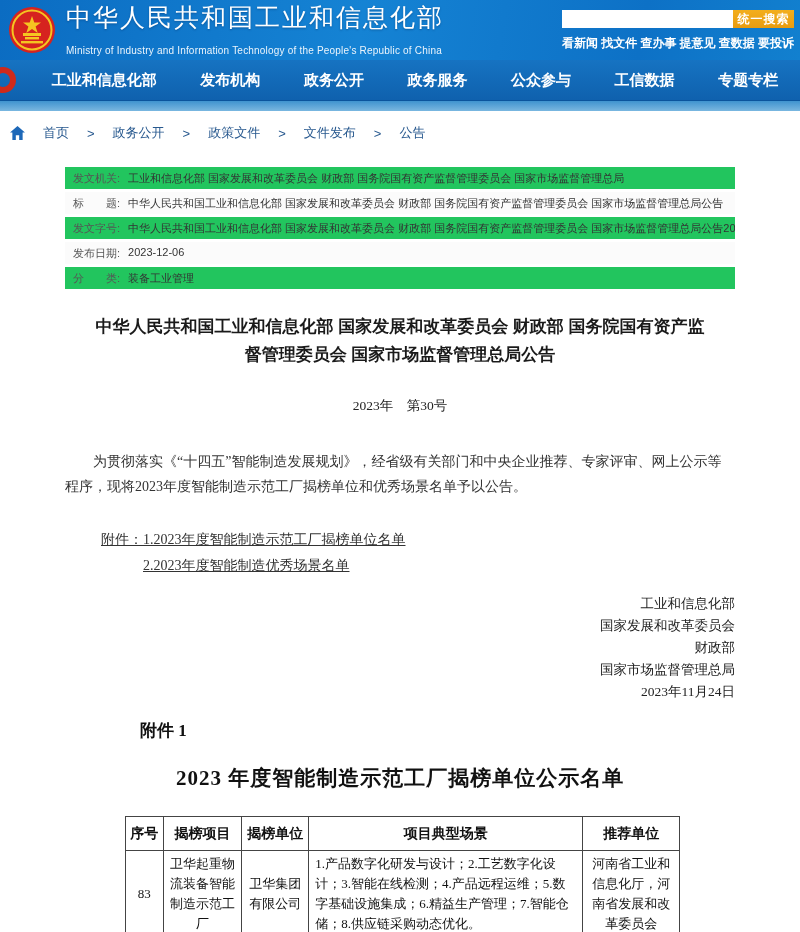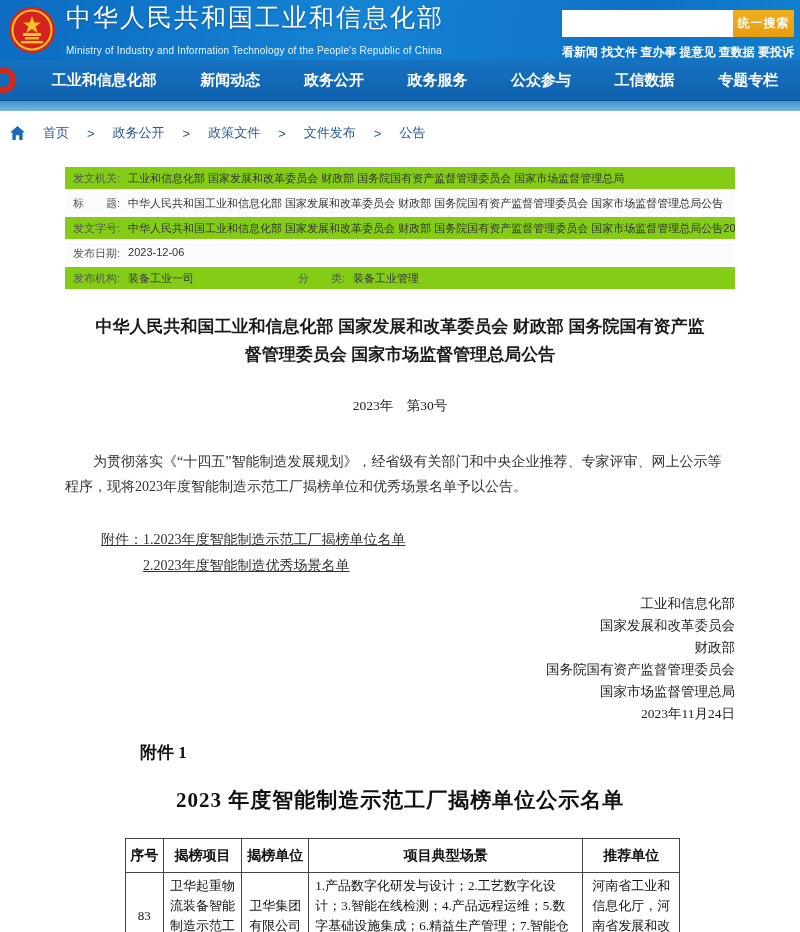--- a/index.html
+++ b/index.html
@@ -11,21 +11,21 @@
   
   .top-header{
     height:60px; background:linear-gradient(100deg,#0b6cc2 0%,#1583d4 45%,#0d71c6 80%,#1280cf 100%);
     display:flex; align-items:center; padding:0 8px; position:relative;
   }
   .brand{ display:flex; align-items:center; gap:10px; cursor:pointer; }
   .emblem{ width:48px; height:48px; flex:0 0 48px; }
   .brand-text .cn{ color:#fff; font-size:25px; font-weight:normal; letter-spacing:2px; line-height:1.1; text-shadow:0 1px 2px rgba(0,40,90,.4);}
   .brand-text .en{ color:#eaf4fc; font-size:10px; margin-top:14px; letter-spacing:.2px; }
   .search-zone{ position:absolute; right:6px; top:10px; width:232px; }
-  .search-row{ display:flex; height:27px; }
+  .search-row{ display:flex; height:18px; }
   .search-row input{
     flex:1; border:none; outline:none; background:#fff; padding:0 8px; font-size:12px;
   }
   .search-btn{
     width:64px; border:none; background:linear-gradient(180deg,#f3ae1c,#e89c10);
     color:#fff; font-size:12px; font-weight:bold; cursor:pointer; letter-spacing:1px;
   }
   .quick-links{ display:flex; justify-content:space-between; margin-top:7px; }
   .quick-links a{ color:#fff; font-size:12px; font-weight:bold; text-decoration:none; cursor:pointer; }
   
@@ -44,21 +44,21 @@
   
   .breadcrumb{ display:flex; align-items:center; gap:18px; padding:13px 10px 9px 10px; }
   .breadcrumb .home{ width:15px; height:14px; }
   .breadcrumb span{ color:#28598f; font-size:13px; }
   .breadcrumb .crumb{ cursor:pointer; }
   
   main{ padding:0 65px; }
   .meta{ margin-top:16px; }
   .meta-row{
     display:flex; align-items:center; height:22px; margin-bottom:3px;
-    background:#84cc16; padding:0 8px; font-size:11px; color:#333;
+    background:#22c55e; padding:0 8px; font-size:11px; color:#333;
     white-space:nowrap; overflow:hidden;
   }
   .meta-row:nth-child(even){ background:#fbfbfb; }
   .meta-row .lbl{ color:#555; margin-right:8px; flex:0 0 auto; }
   .meta-row .pair1{ flex:0 0 225px; display:flex; }
   .meta-row .pair2{ display:flex; }
   .doc{ font-family:"Liberation Serif","DejaVu Serif",serif; color:#222; }
   .doc-title{
     margin:24px auto 0 auto; width:92%; text-align:center;
     font-family:"Liberation Sans","DejaVu Sans",sans-serif;
@@ -119,21 +119,21 @@
       <a>查数据</a>
       <a>要投诉</a>
     </div>
   </div>
 </header>
 
 <nav class="main-nav">
   <div class="nav-logo"></div>
   <ul>
     <li>工业和信息化部</li>
-    <li>新闻动态</li>
+    <li>发布机构</li>
     <li>政务公开</li>
     <li>政务服务</li>
     <li>公众参与</li>
     <li>工信数据</li>
     <li>专题专栏</li>
   </ul>
 </nav>
 <div class="nav-strip"></div>
 
 <div class="breadcrumb">
@@ -165,24 +165,20 @@
       <span class="lbl">发文字号:</span>
       <span class="val">中华人民共和国工业和信息化部 国家发展和改革委员会 财政部 国务院国有资产监督管理委员会 国家市场监督管理总局公告2023年第30号</span>
     </div>
     <div class="meta-row">
       <span class="pair2">
         <span class="lbl">发布日期:</span>
         <span class="val">2023-12-06</span>
       </span>
     </div>
     <div class="meta-row">
-      <span class="pair1">
-        <span class="lbl">发布机构:</span>
-        <span class="val">装备工业一司</span>
-      </span>
       <span class="pair2">
         <span class="lbl">分　　类:</span>
         <span class="val">装备工业管理</span>
       </span>
     </div>
   </div>
 
   <div class="doc">
     <h1 class="doc-title">中华人民共和国工业和信息化部 国家发展和改革委员会 财政部 国务院国有资产监督管理委员会 国家市场监督管理总局公告</h1>
     <div class="doc-number">2023年　第30号</div>
@@ -190,21 +186,20 @@
 
     <div class="attachments">
       <div><span>附件：</span><span>1.2023年度智能制造示范工厂揭榜单位名单</span></div>
       <div class="row2">2.2023年度智能制造优秀场景名单</div>
     </div>
 
     <div class="signatures">
       <div>工业和信息化部</div>
       <div>国家发展和改革委员会</div>
       <div>财政部</div>
-      <div>国务院国有资产监督管理委员会</div>
       <div>国家市场监督管理总局</div>
     </div>
     <div class="sign-date">2023年11月24日</div>
 
     <div class="annex-label">附件 1</div>
     <div class="annex-title">2023 年度智能制造示范工厂揭榜单位公示名单</div>
 
     <table class="annex-table">
       <thead>
         <tr>

